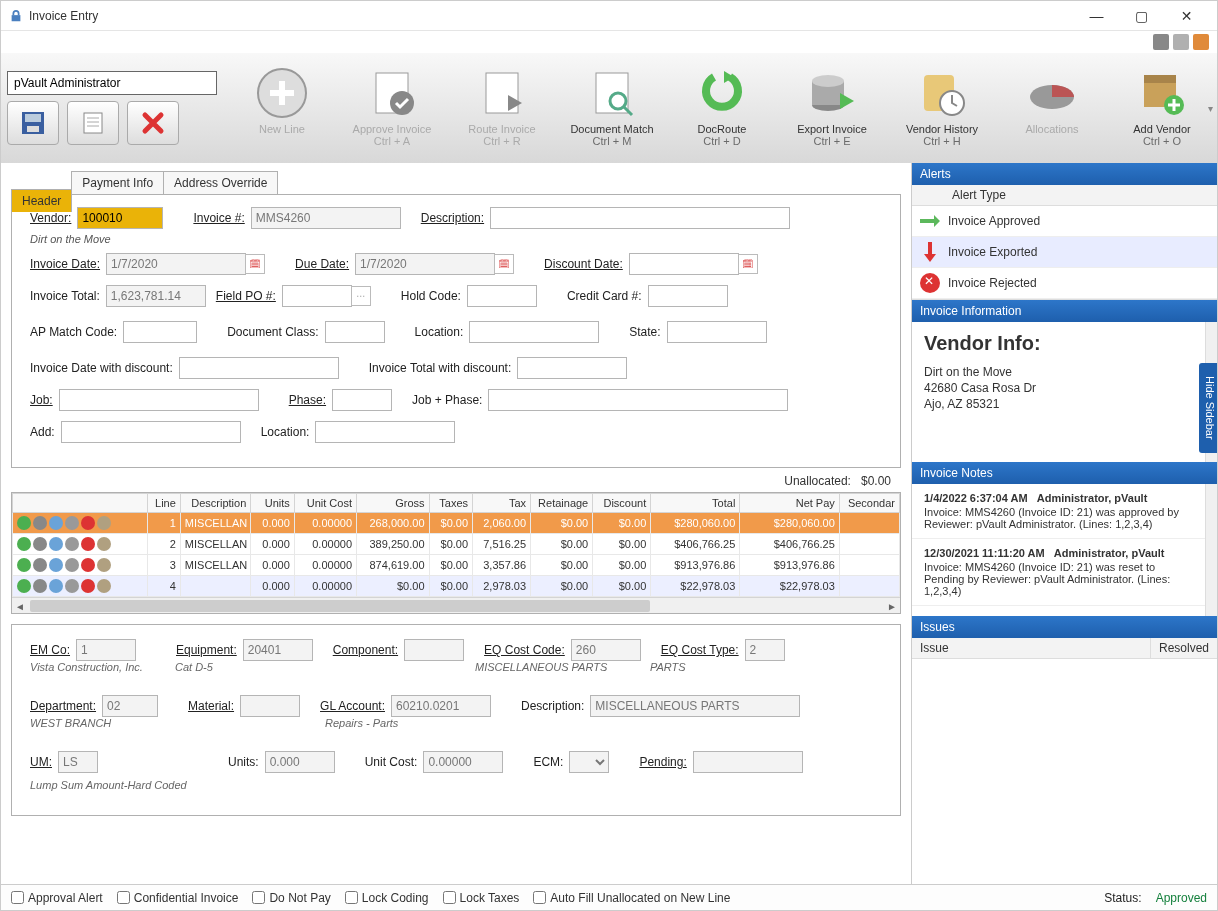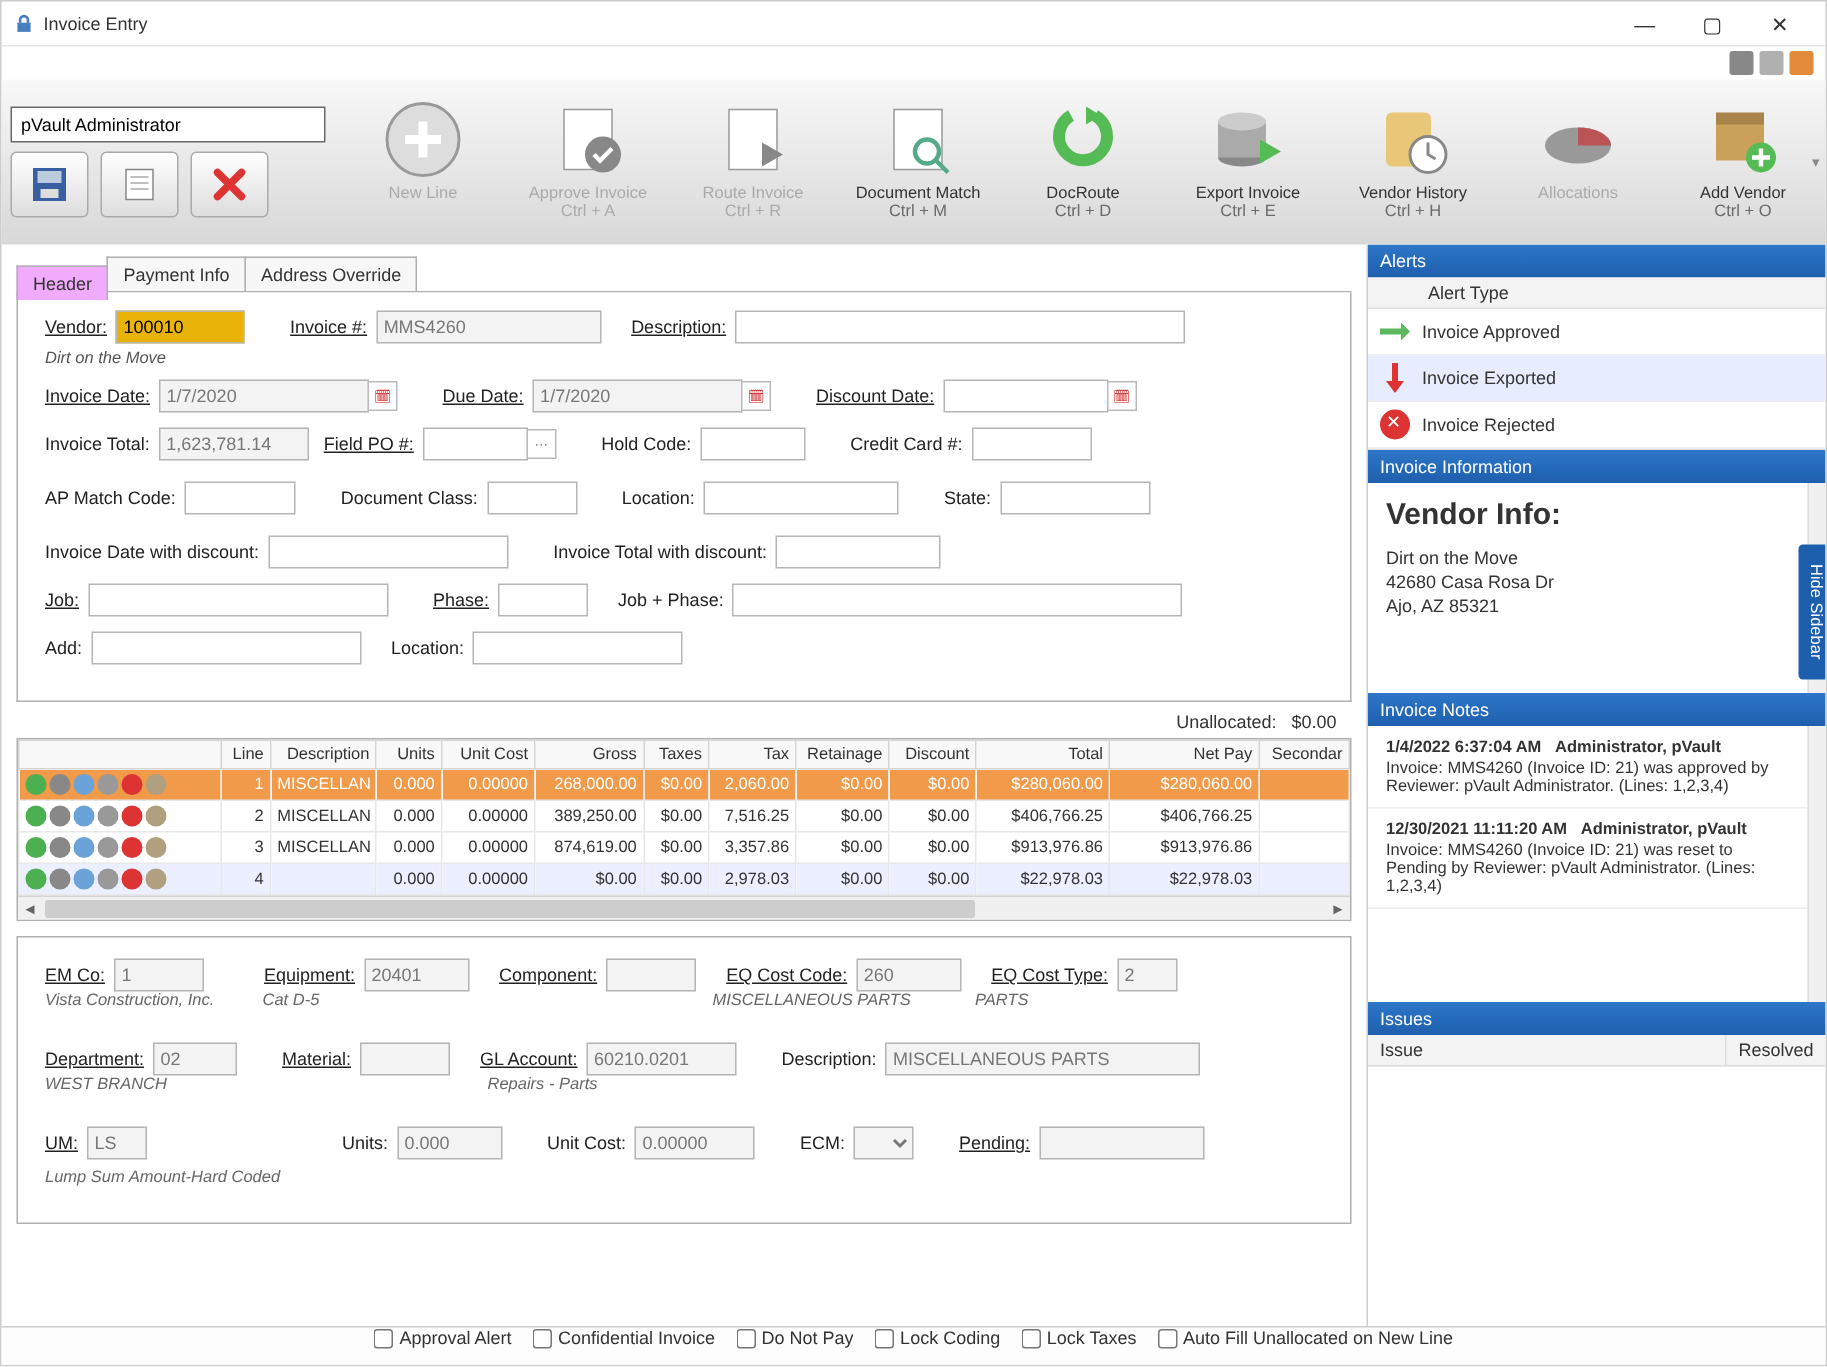--- a/index.html
+++ b/index.html
@@ -31,21 +31,21 @@
 .toolbar .expand { position:absolute; right:4px; top:50%; transform:translateY(-50%); color:#888; font-size:10px; }
 
 
 .main { flex: 1; display: flex; overflow: hidden; position: relative; }
 .leftpane { flex: 1; padding: 8px 10px 0 10px; overflow: hidden; display:flex; flex-direction:column; }
 .rightpane { width: 306px; border-left: 1px solid #ccc; display: flex; flex-direction: column; background: #fff; }
 
 
 .tabs { display: flex; border-bottom: 1px solid #b0b0b0; }
 .tab { padding: 4px 10px; border: 1px solid #b0b0b0; border-bottom: none; background: #f7f7f7; margin-right: -1px; cursor: pointer; font-size: 12px; }
-.tab.active { background: #f0abfc; position: relative; top: 6px; }
+.tab.active { background: #eab308; position: relative; top: 18px; }
 
 
 .formpanel { border: 1px solid #b0b0b0; border-top: none; padding: 12px 18px 14px 18px; background:#fff; }
 .frow { display: flex; align-items: center; margin-bottom: 10px; flex-wrap: wrap; gap: 4px 0; }
 .flabel { font-size: 12px; color: #222; text-decoration: underline; margin-right: 6px; white-space: nowrap; }
 .flabel.nound { text-decoration: none; }
 .finput { height: 22px; border: 1px solid #b5b5b5; background: #fff; padding: 2px 4px; font-size: 12px; }
 .finput.ro { background: #f3f3f3; color: #777; }
 .finput.sel { background: #eab308; }
 .subtext { font-style: italic; color: #555; font-size: 11px; margin-top:-6px; margin-bottom:8px; }
@@ -97,21 +97,21 @@
 .noteblock .nhdr { font-weight:bold; margin-bottom:2px; }
 
 .issuehdr { display:flex; background:#f3f3f3; border-bottom:1px solid #ddd; font-size:12px; }
 .issuehdr div { padding:3px 8px; }
 .issuehdr .c1 { flex:1; border-right:1px solid #ddd; }
 
 
 .sidetab { position:absolute; right:0; top:200px; width:18px; height:90px; background:#1e5fad; color:#fff; writing-mode:vertical-rl; text-align:center; font-size:11px; padding:6px 1px; cursor:pointer; border-radius:3px 0 0 3px; }
 
 
-.statusbar { height:26px; border-top:1px solid #ccc; display:flex; align-items:center; padding:0 10px; gap:14px; font-size:12px; background:#fdfdfd;flex-direction:column; }
+.statusbar { height:26px; border-top:1px solid #ccc; display:flex; align-items:center; padding:0 10px; gap:14px; font-size:12px; background:#fdfdfd; }
 .statusbar label { display:flex; align-items:center; gap:4px; }
 .statusbar .spacer { flex:1; }
 .statusbar .stlabel { color:#222; }
 .statusbar .stval { color:#15803d; font-weight:500; }
 
 
 .vscroll { width:12px; background:#f0f0f0; border-left:1px solid #ddd; }
 .flexrow { display:flex; }
 </style>
 </head>
@@ -597,21 +597,21 @@
           <div id="infolines">
               <div style="margin-bottom: 2px;">Dirt on the Move</div>
               <div style="margin-bottom: 2px;">42680 Casa Rosa Dr</div>
               <div style="margin-bottom: 2px;">Ajo, AZ 85321</div>
             </div>
         </div>
         <div class="vscroll"></div>
       </div>
 
       <div class="secthdr">Invoice Notes</div>
-      <div class="flexrow" style="height:184px;">
+      <div class="flexrow" style="height:132px;">
         <div style="flex:1; overflow:hidden" id="noteslist">
             <div class="noteblock">
               <div class="nhdr">1/4/2022 6:37:04 AM&nbsp;&nbsp;&nbsp;Administrator, pVault</div>
               <div>Invoice: MMS4260 (Invoice ID: 21) was approved by Reviewer: pVault Administrator. (Lines: 1,2,3,4)</div>
             </div>
             <div class="noteblock">
               <div class="nhdr">12/30/2021 11:11:20 AM&nbsp;&nbsp;&nbsp;Administrator, pVault</div>
               <div>Invoice: MMS4260 (Invoice ID: 21) was reset to Pending by Reviewer: pVault Administrator. (Lines: 1,2,3,4)</div>
             </div>
           </div>

